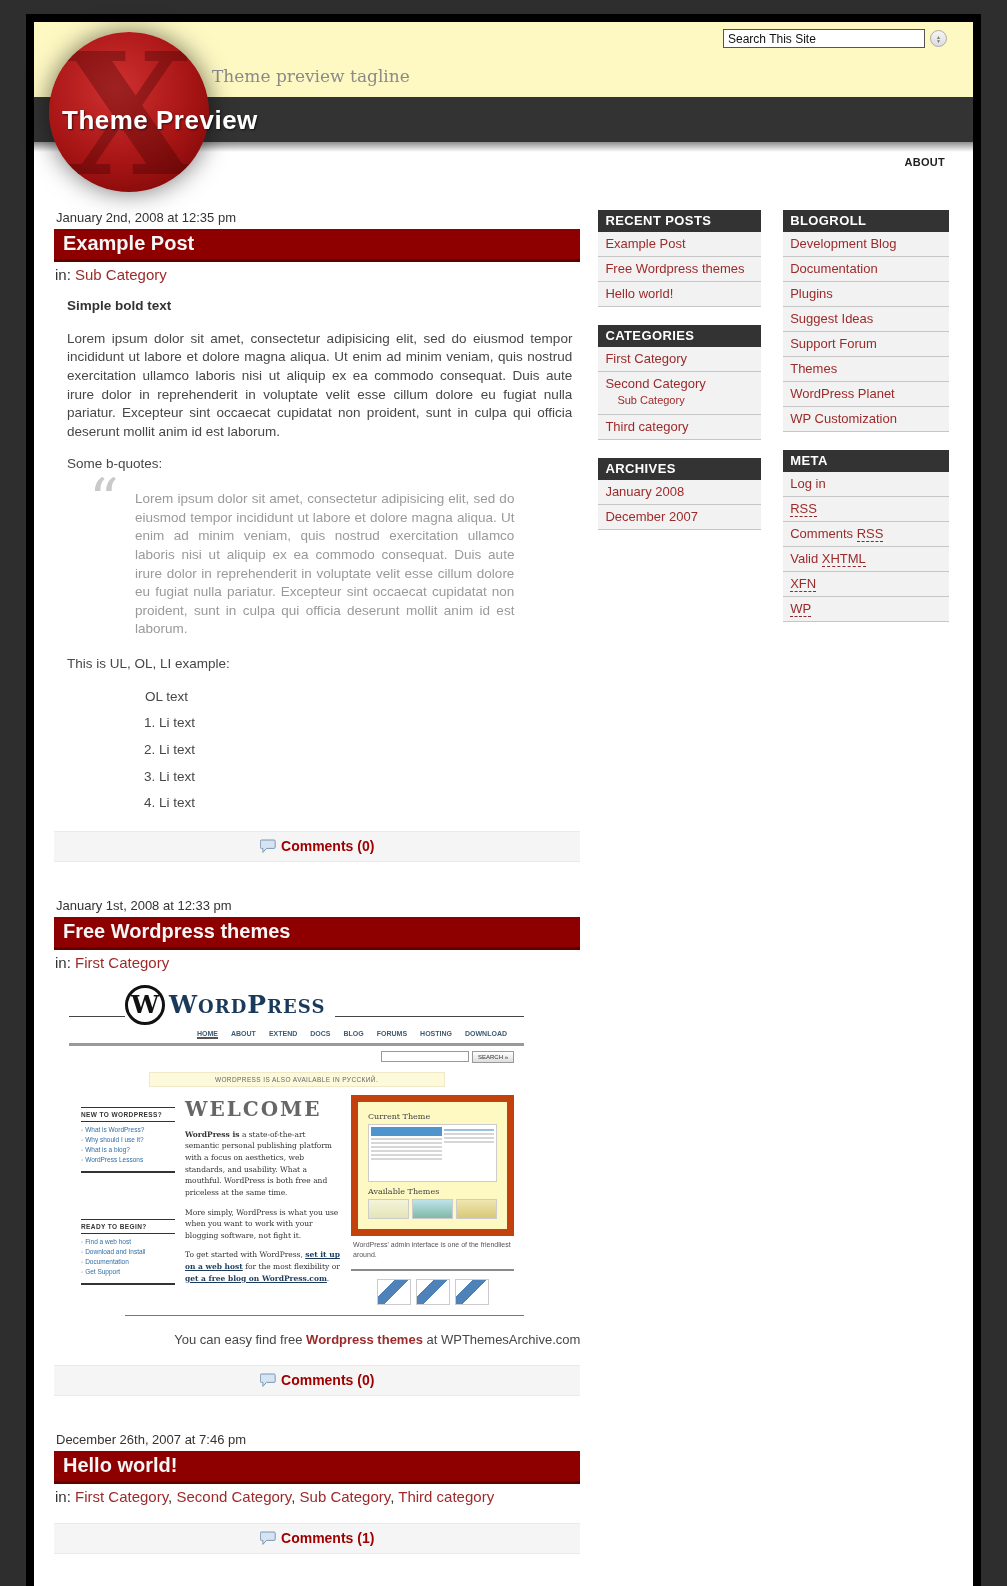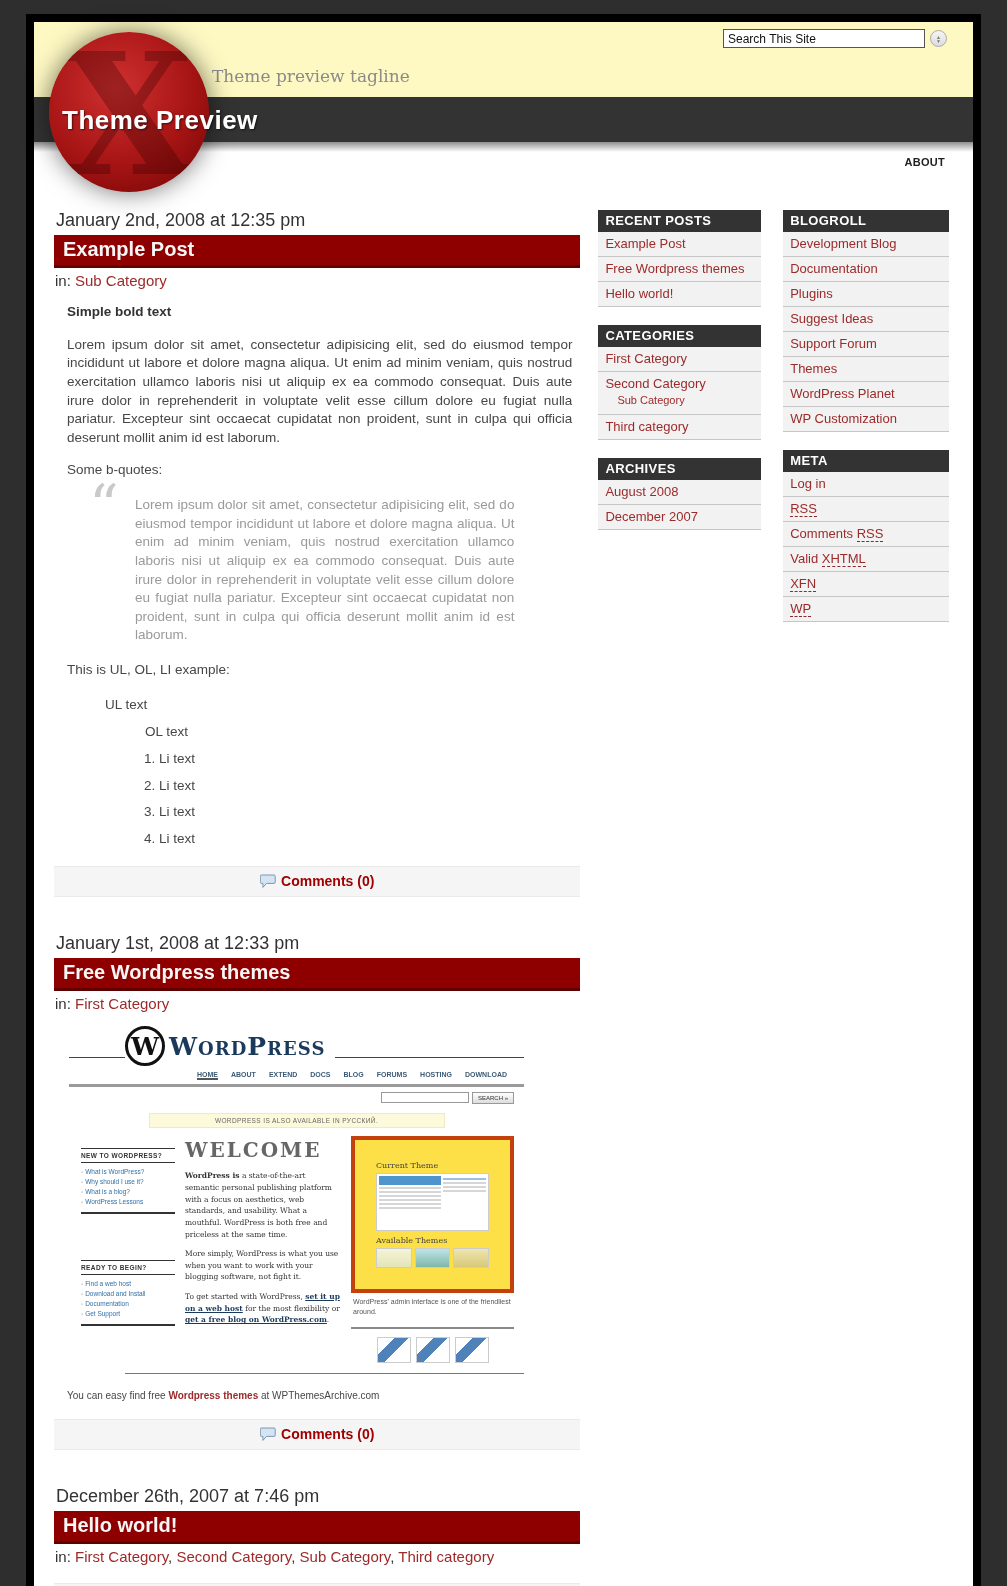--- a/index.html
+++ b/index.html
@@ -62,21 +62,21 @@
 
   
   .content { display:flex; padding:36px 24px 42px 20px; align-items:flex-start; }
   .main-col { width:527px; margin-right:18px; }
   .side-col-1 { width:163px; margin-right:22px; }
   .side-col-2 { width:166px; }
 
   
   .post { margin-bottom:36px; }
   .post:last-child { margin-bottom:0; }
-  .post-date { font-size:18px; color:#333; margin:0 0 4px 2px; }
+  .post-date { font-size:13px; color:#333; margin:0 0 4px 2px; }
   .post-title-bar {
     background:#8e0000; border-bottom:3px solid #5f0000;
     color:#f6f6f6; font-size:20px; font-weight:bold; padding:3px 9px 4px;
   }
   .post-cats { font-size:15px; margin:4px 0 14px 1px; color:#333; }
   a.cat-link { color:#9d2a2a; text-decoration:none; }
   .post-body { font-size:13.5px; color:#474747; line-height:1.38; margin-left:13px; margin-right:8px; }
   .post-body p { margin:14px 0; }
   .p-justify { text-align:justify; }
   .bold-line { font-weight:bold; color:#333; }
@@ -150,42 +150,42 @@
     border-top:1px solid #333; border-bottom:1px solid #333; padding:3px 0; margin-bottom:3px;
   }
   .wps-side-item { font-size:6.5px; color:#2f6fa7; padding:1.5px 0; cursor:pointer; }
   .wps-side-item::before { content:"◦ "; color:#888; }
   .wps-side-end { border-bottom:2px solid #333; margin-top:6px; }
   .wps-main { width:176px; padding:0 10px; }
   .wps-welcome { font-size:20px; letter-spacing:2px; color:#666; font-weight:bold; margin:2px 0 8px; }
   .wps-main p { font-size:7.5px; line-height:1.55; margin:0 0 8px; text-align:left; }
   .wps-link { font-weight:bold; text-decoration:underline; color:#1a3a5c; cursor:pointer; }
   .wps-right { width:163px; font-family:"Liberation Sans",sans-serif; }
-  .wps-theme-box { border:4px solid #c2410c; background:#fde047; padding:21px; }
+  .wps-theme-box { border:7px solid #c2410c; background:#fef9c3; padding:10px; }
   .wps-box-h { font-family:"DejaVu Serif",serif; font-size:8px; color:#444; margin:0 0 3px; }
   .wps-admin { background:#fff; border:1px solid #ccc; height:58px; padding:2px; display:flex; gap:2px; }
   .wps-admin-left { width:58%; }
   .wps-admin-bar { height:9px; background:#4f94cd; margin-bottom:2px; }
   .wps-admin-right { flex:1; }
   .ln { height:2px; background:#d6d6d6; margin:2px 0; }
   .ln.blue { background:#9cc0e0; }
   .wps-thumbs { display:flex; gap:3px; margin-top:3px; }
   .wps-thumb { flex:1; height:20px; border:1px solid #ccc; }
   .t1 { background:linear-gradient(#f4f4d8,#e4e4b8); }
   .t2 { background:linear-gradient(#bfe3ea,#7fb8a8); }
   .t3 { background:linear-gradient(#efe6b0,#d8c878); }
   .wps-caption { font-size:7px; color:#555; margin:4px 0 0 2px; line-height:1.4; }
   .wps-hr { border-top:2px solid #8a8a8a; margin:10px 0 8px; }
   .wps-cards { display:flex; gap:5px; justify-content:center; }
   .wps-card {
     width:34px; height:26px; border:1px solid #ccc;
     background:linear-gradient(135deg, #fff 30%, #4f82b8 30%, #4f82b8 55%, #fff 55%);
   }
   .wps-bottom-rule { border-bottom:1px solid #777; margin:10px 0 0 56px; }
-  .post-outro { font-size:10px; color:#474747; margin:16px 0 8px 13px; }
+  .post-outro { font-size:13px; color:#474747; margin:16px 0 8px 13px;text-align:right; }
   a.outro-link { color:#9d2a2a; font-weight:bold; text-decoration:none; }
 </style>
 </head>
 <body>
 
 <div class="page">
 
   <div class="header">
     <div class="header-white">
       <div class="search-area">
@@ -224,21 +224,20 @@
           <p class="bold-line">Simple bold text</p>
           <p class="p-justify">Lorem ipsum dolor sit amet, consectetur adipisicing elit, sed do eiusmod tempor incididunt ut labore et dolore magna aliqua. Ut enim ad minim veniam, quis nostrud exercitation ullamco laboris nisi ut aliquip ex ea commodo consequat. Duis aute irure dolor in reprehenderit in voluptate velit esse cillum dolore eu fugiat nulla pariatur. Excepteur sint occaecat cupidatat non proident, sunt in culpa qui officia deserunt mollit anim id est laborum.</p>
           <p>Some b-quotes:</p>
         </div>
         <blockquote class="bq">
           <span class="quote-mark">“</span>
           <span>Lorem ipsum dolor sit amet, consectetur adipisicing elit, sed do eiusmod tempor incididunt ut labore et dolore magna aliqua. Ut enim ad minim veniam, quis nostrud exercitation ullamco laboris nisi ut aliquip ex ea commodo consequat. Duis aute irure dolor in reprehenderit in voluptate velit esse cillum dolore eu fugiat nulla pariatur. Excepteur sint occaecat cupidatat non proident, sunt in culpa qui officia deserunt mollit anim id est laborum.</span>
         </blockquote>
         <div class="post-body">
           <p>This is UL, OL, LI example:</p>
-          <div class="demo-ul">UL text</div>
           <div class="demo-ol-parent">OL text</div>
           <ol class="demo-ol">
             <li>Li text</li>
             <li>Li text</li>
             <li>Li text</li>
             <li>Li text</li>
           </ol>
         </div>
         <div class="comments-bar">
           <a class="comments-link" href="#"><svg class="bubble" width="16" height="14" viewBox="0 0 16 14">
@@ -384,21 +383,21 @@
           <li>
             <a href="#">Second Category</a>
             <div class="sub-item"><a href="#">Sub Category</a></div>
           </li>
           <li><a href="#">Third category</a></li>
         </ul>
       </div>
       <div class="widget">
         <div class="widget-title">ARCHIVES</div>
         <ul>
-          <li><a href="#">August 2008</a></li>
+          <li><a href="#">January 2008</a></li>
           <li><a href="#">December 2007</a></li>
         </ul>
       </div>
     </div>
 
     <div class="side-col-2">
       <div class="widget">
         <div class="widget-title">BLOGROLL</div>
         <ul>
           <li><a href="#">Development Blog</a></li>

